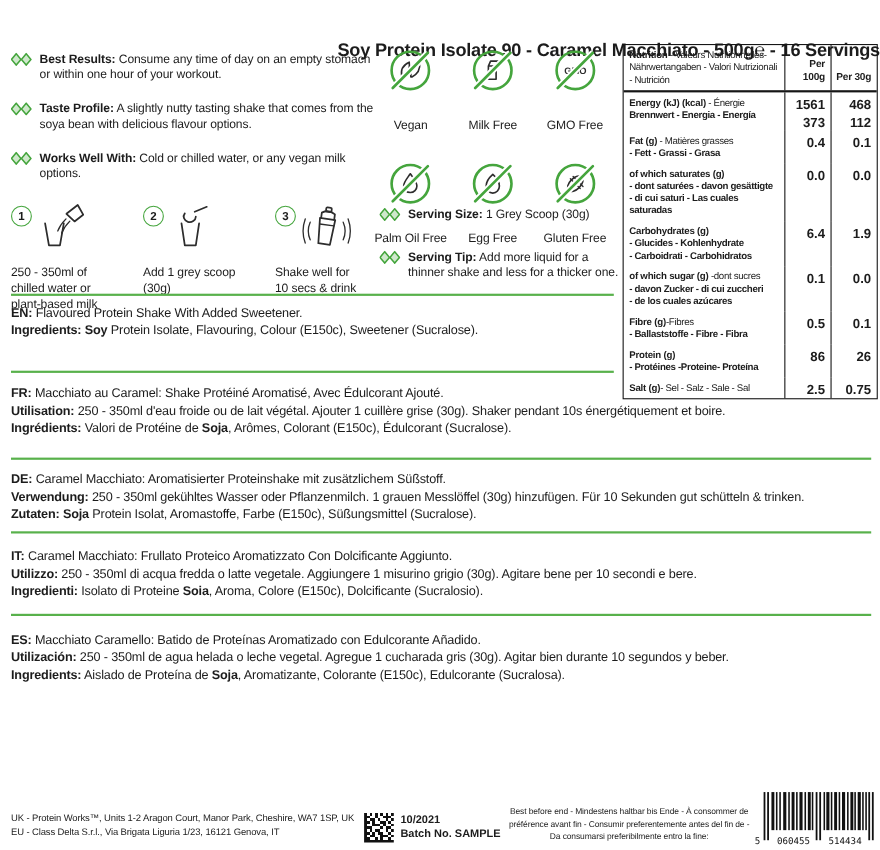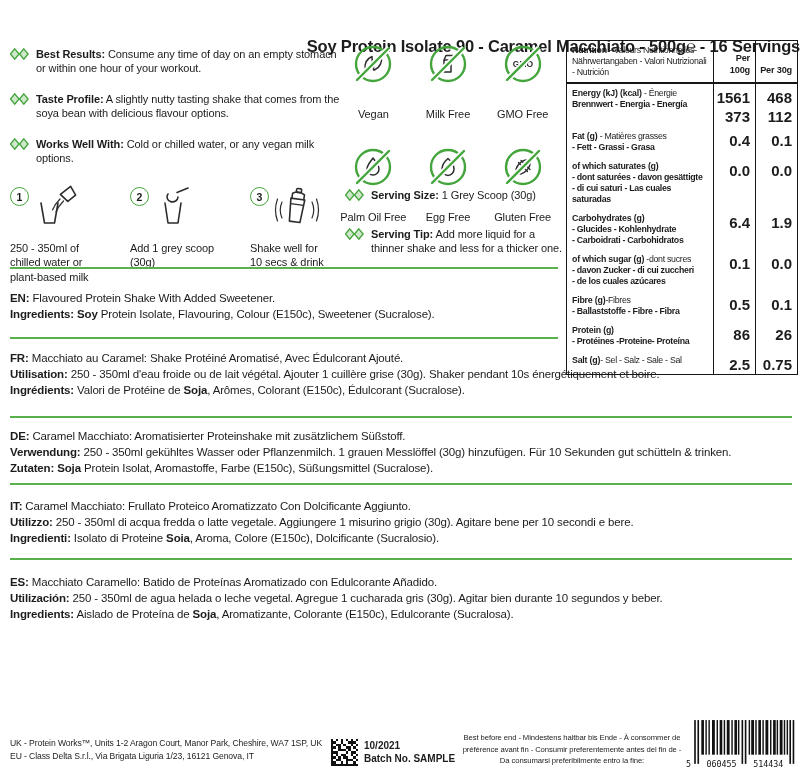--- a/index.html
+++ b/index.html
@@ -39,21 +39,21 @@
   
   .gline{position:absolute;height:2px;background:var(--divider);}
   
   .ntable{position:absolute;left:566px;top:40px;width:232px;border:1.8px solid #161616;
           display:flex;flex-direction:column;box-sizing:border-box;}
   .nrow{display:grid;grid-template-columns:1fr 42px 42px;}
   .nhead{border-bottom:2px solid #161616;}
   .nlabel{padding:4px 3px 4px 5px;font-size:8.8px;line-height:1.25;letter-spacing:-0.3px;}
   .nlabel b{letter-spacing:-0.2px;}
   .nsub{font-weight:bold;white-space:pre-line;}
-  .nval{border-left:1.6px solid #161616;text-align:right;font-weight:bold;font-size:15px;
+  .nval{border-left:1.6px solid #161616;text-align:right;font-weight:bold;font-size:12px;
         padding:4px 5px 0 2px;white-space:pre-line;line-height:1.3;}
   .nhv{display:flex;align-items:flex-end;justify-content:flex-end;font-size:9.2px;padding-bottom:5px;letter-spacing:-0.2px;}
   
   .lang{position:absolute;left:10px;font-size:11.5px;line-height:15.9px;
         white-space:nowrap;letter-spacing:-0.15px;}
   
   .addr{position:absolute;left:10px;top:737px;font-size:8.6px;line-height:1.55;letter-spacing:-0.1px;}
   .dm{position:absolute;left:331px;top:739px;width:27px;height:27px;}
   .batch{position:absolute;left:364px;top:739px;font-size:10px;font-weight:bold;line-height:13px;}
   .bbe{position:absolute;left:458px;top:732px;width:228px;font-size:7.7px;line-height:1.5;letter-spacing:-0.1px;text-align:center;}
@@ -268,21 +268,21 @@
       <div><b>Serving Tip:</b><span> Add more liquid for a thinner shake and less for a thicker one.</span></div>
     </div>
   </div>
 
   <div class="gline" style="left:10px;top:267px;width:548px"></div>
   <div class="gline" style="left:10px;top:337px;width:548px"></div>
   <div class="gline" style="left:10px;top:416px;width:782px"></div>
   <div class="gline" style="left:10px;top:483px;width:782px"></div>
   <div class="gline" style="left:10px;top:558px;width:782px"></div>
 
-  <div class="lang" style="top:291px">
+  <div class="lang" style="top:278px">
     <div><b>EN:</b><span> Flavoured Protein Shake With Added Sweetener.</span></div>
     <div><b>Ingredients: </b><b>Soy</b><span> Protein Isolate, Flavouring, Colour (E150c), Sweetener (Sucralose).</span></div>
   </div>
   <div class="lang" style="top:351px">
     <div><b>FR:</b><span> Macchiato au Caramel: Shake Protéiné Aromatisé, Avec Édulcorant Ajouté.</span></div>
     <div><b>Utilisation:</b><span> 250 - 350ml d'eau froide ou de lait végétal. Ajouter 1 cuillère grise (30g). Shaker pendant 10s énergétiquement et boire.</span></div>
     <div><b>Ingrédients:</b><span> Valori de Protéine de </span><b>Soja</b><span>, Arômes, Colorant (E150c), Édulcorant (Sucralose).</span></div>
   </div>
   <div class="lang" style="top:429px">
     <div><b>DE:</b><span> Caramel Macchiato: Aromatisierter Proteinshake mit zusätzlichem Süßstoff.</span></div>

